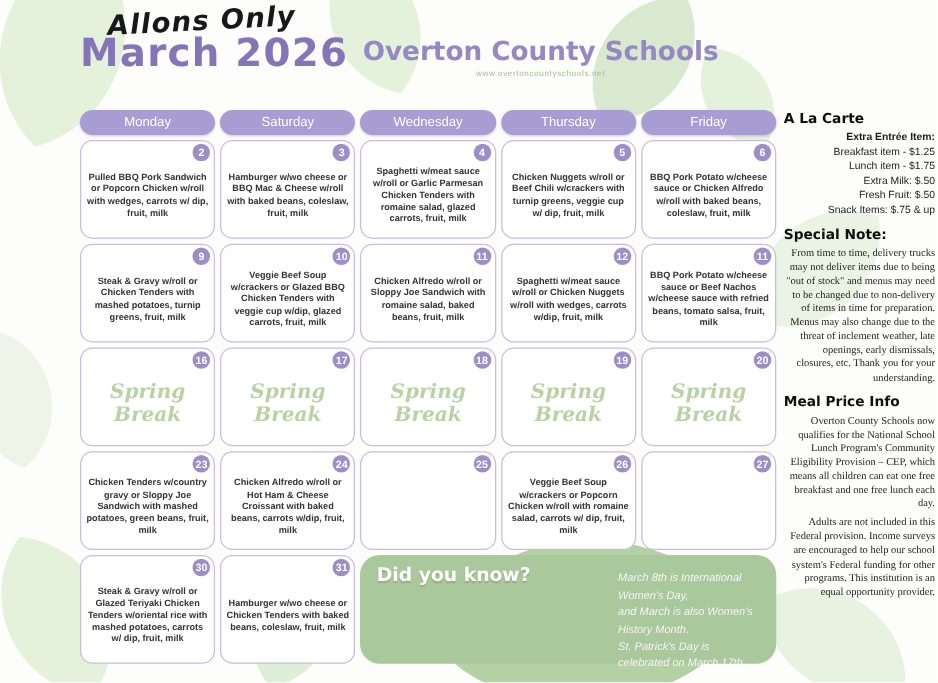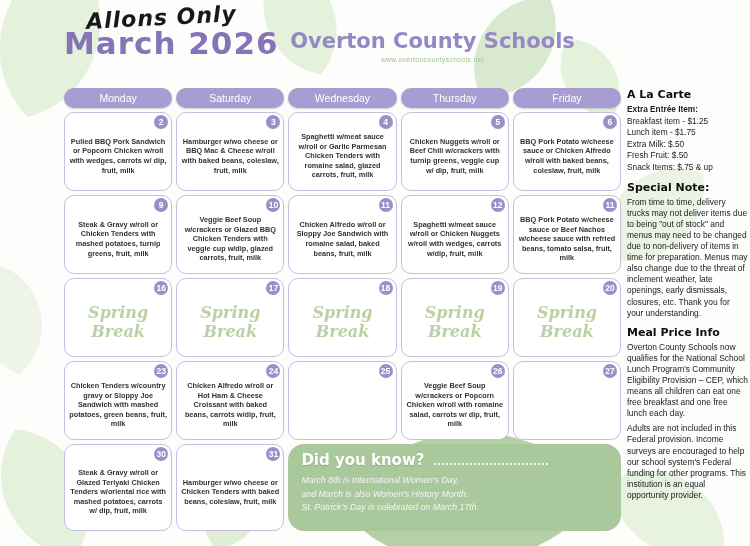--- a/index.html
+++ b/index.html
@@ -36,37 +36,37 @@
   .date-badge { position: absolute; top: 2px; right: 3px; width: 14px; height: 14px;
     border-radius: 50%; background: #9c8fc7; color: #fff; font-size: 8.5px;
     font-weight: 700; display: flex; align-items: center; justify-content: center; }
   .menu-text { font-size: 7.3px; font-weight: 700; line-height: 1.32; color: #333333;
     text-align: center; }
   .cell.break .menu-text { font-family: "DejaVu Serif", serif; font-style: italic;
     font-weight: 700; font-size: 16px; line-height: 1.2; color: #b9d2a3; width: 60px; }
 
   
   .dyk { grid-row: 6; grid-column: 3 / 6; background: #a9c89b; border-radius: 16px;
-    padding: 7px 13px 4px; display: flex; flex-direction: column; }
+    padding: 7px 13px 4px; display: flex; flex-direction: row; }
   .dyk-head { display: flex; align-items: baseline; }
   .dyk-title { color: #ffffff; font-weight: 800; font-size: 15px; white-space: nowrap;
     font-family: "DejaVu Sans", sans-serif; text-shadow: 0 1px 1px rgba(70,90,60,.25); }
   .dyk-dots { flex: 1; margin: 0 60px 3px 10px; border-bottom: 2px dotted rgba(255,255,255,.85); }
   .dyk-text { margin-top: 5px; color: #f6f4fb; font-style: italic; font-size: 8.8px;
     line-height: 1.55; white-space: pre-line; }
 
   
   .sidebar { position: absolute; left: 627px; top: 88px; width: 121px; z-index: 1; }
   .sb-heading { font-family: "DejaVu Sans", sans-serif; font-weight: 800;
     font-size: 11px; color: #0e0e0e; margin: 7px 0 3px; }
   .sb-heading.first { margin-top: 0; }
-  .sb-lines { font-size: 8.3px; color: #1c1c1c; line-height: 1.4; text-align: left; }
+  .sb-lines { font-size: 8.3px; color: #1c1c1c; line-height: 1.4; text-align: right; }
   .sb-lines .line.first { font-weight: 700; }
-  .sb-para { font-size: 8.4px; color: #1a1a1a; line-height: 1.32; text-align: left;
-    margin-bottom: 4px; }
+  .sb-para { font-size: 8.4px; color: #1a1a1a; line-height: 1.32; text-align: right;
+    margin-bottom: 4px; font-family: Liberation Serif, serif; }
 </style>
 </head>
 <body>
 
 <div class="page">
 
   <svg class="leaf" style="left:-35px;top:-50px;width:170px;height:170px;transform:rotate(15deg)" viewBox="0 0 100 100">
       <path d="M50 0 C88 22 88 78 50 100 C12 78 12 22 50 0 Z" fill="#e4f1db"></path>
     </svg>
   <svg class="leaf" style="left:240px;top:-42px;width:120px;height:120px;transform:rotate(-20deg)" viewBox="0 0 100 100">

